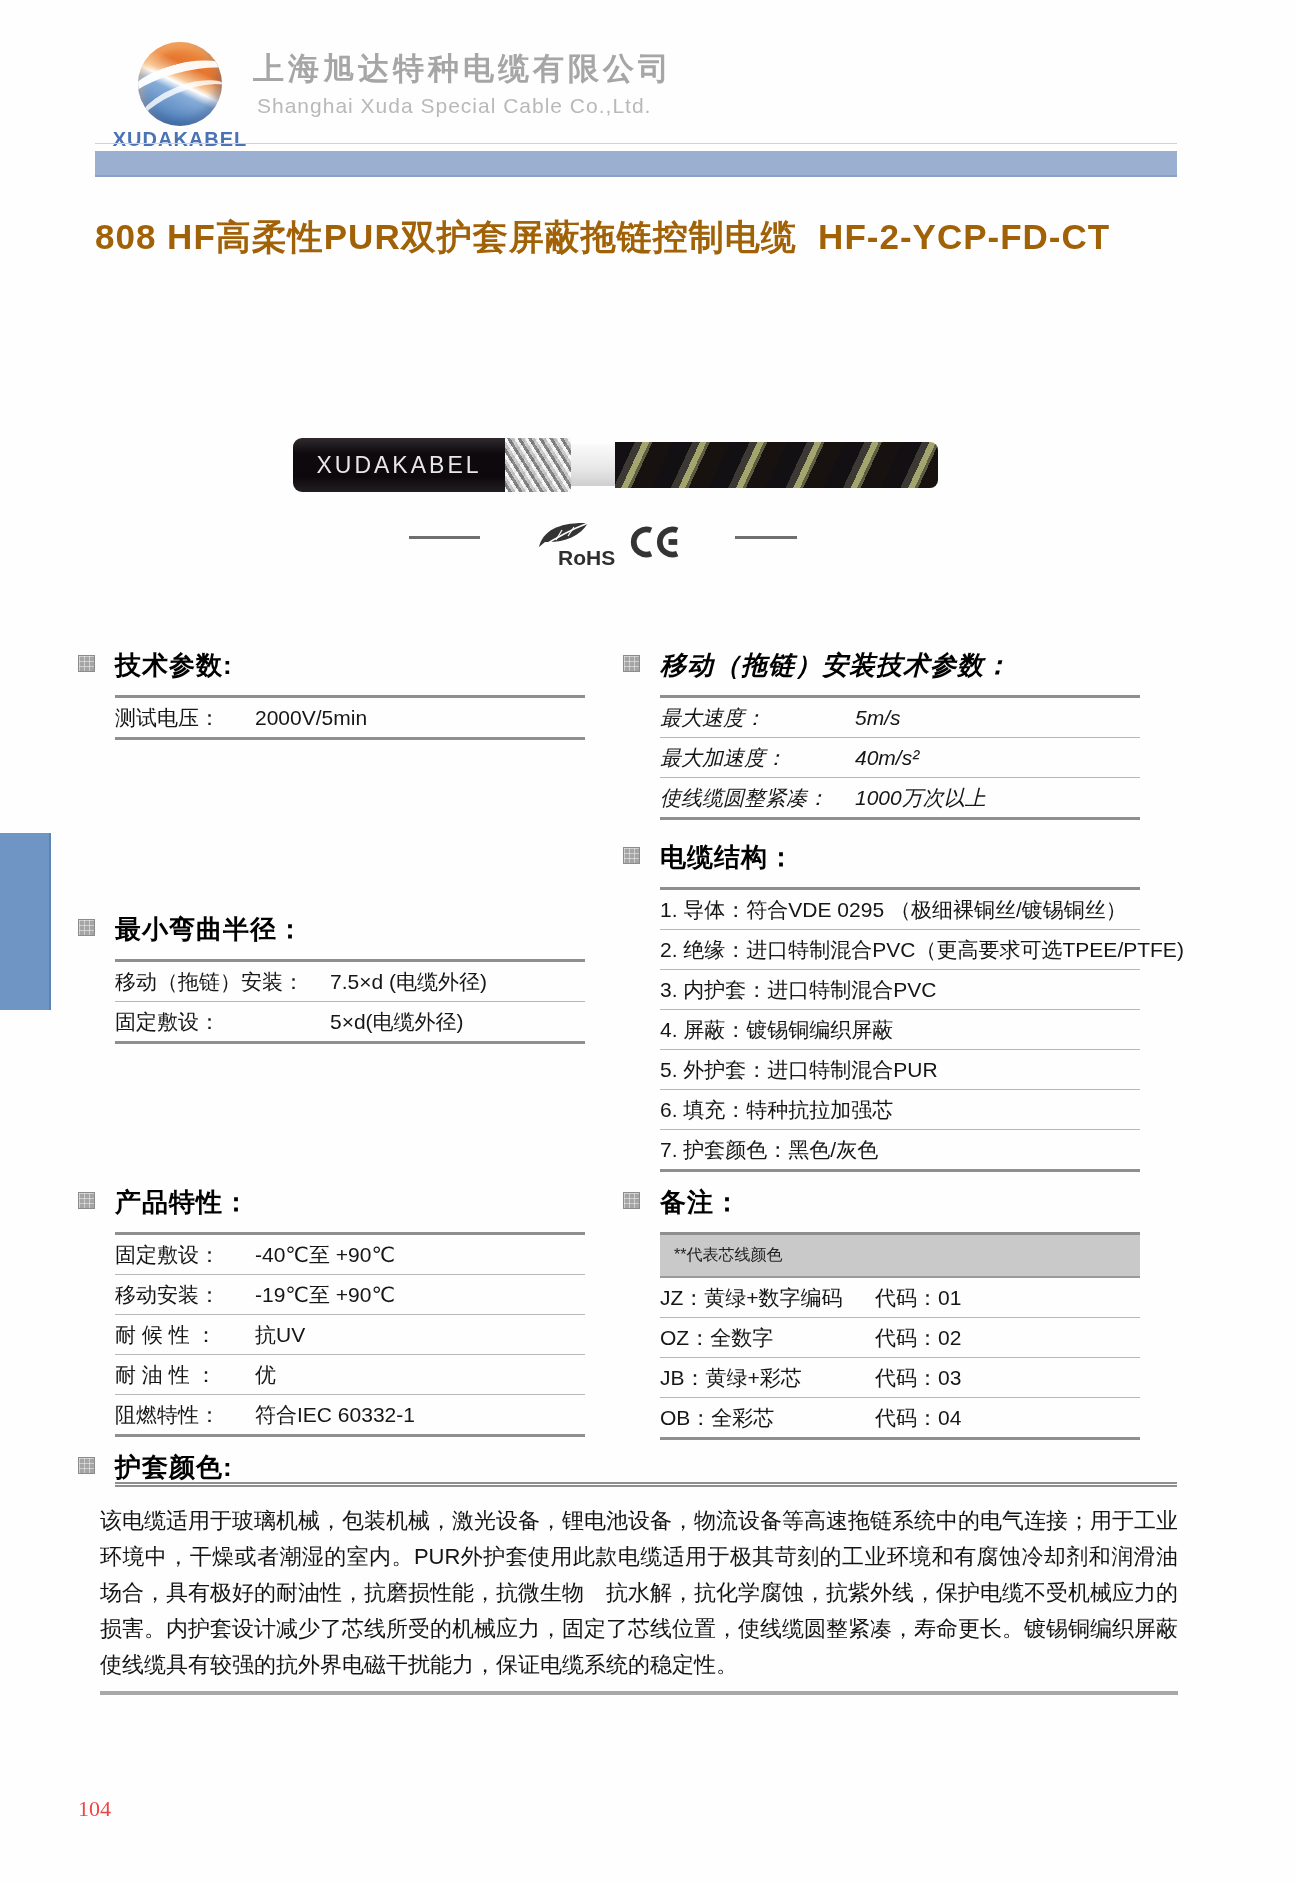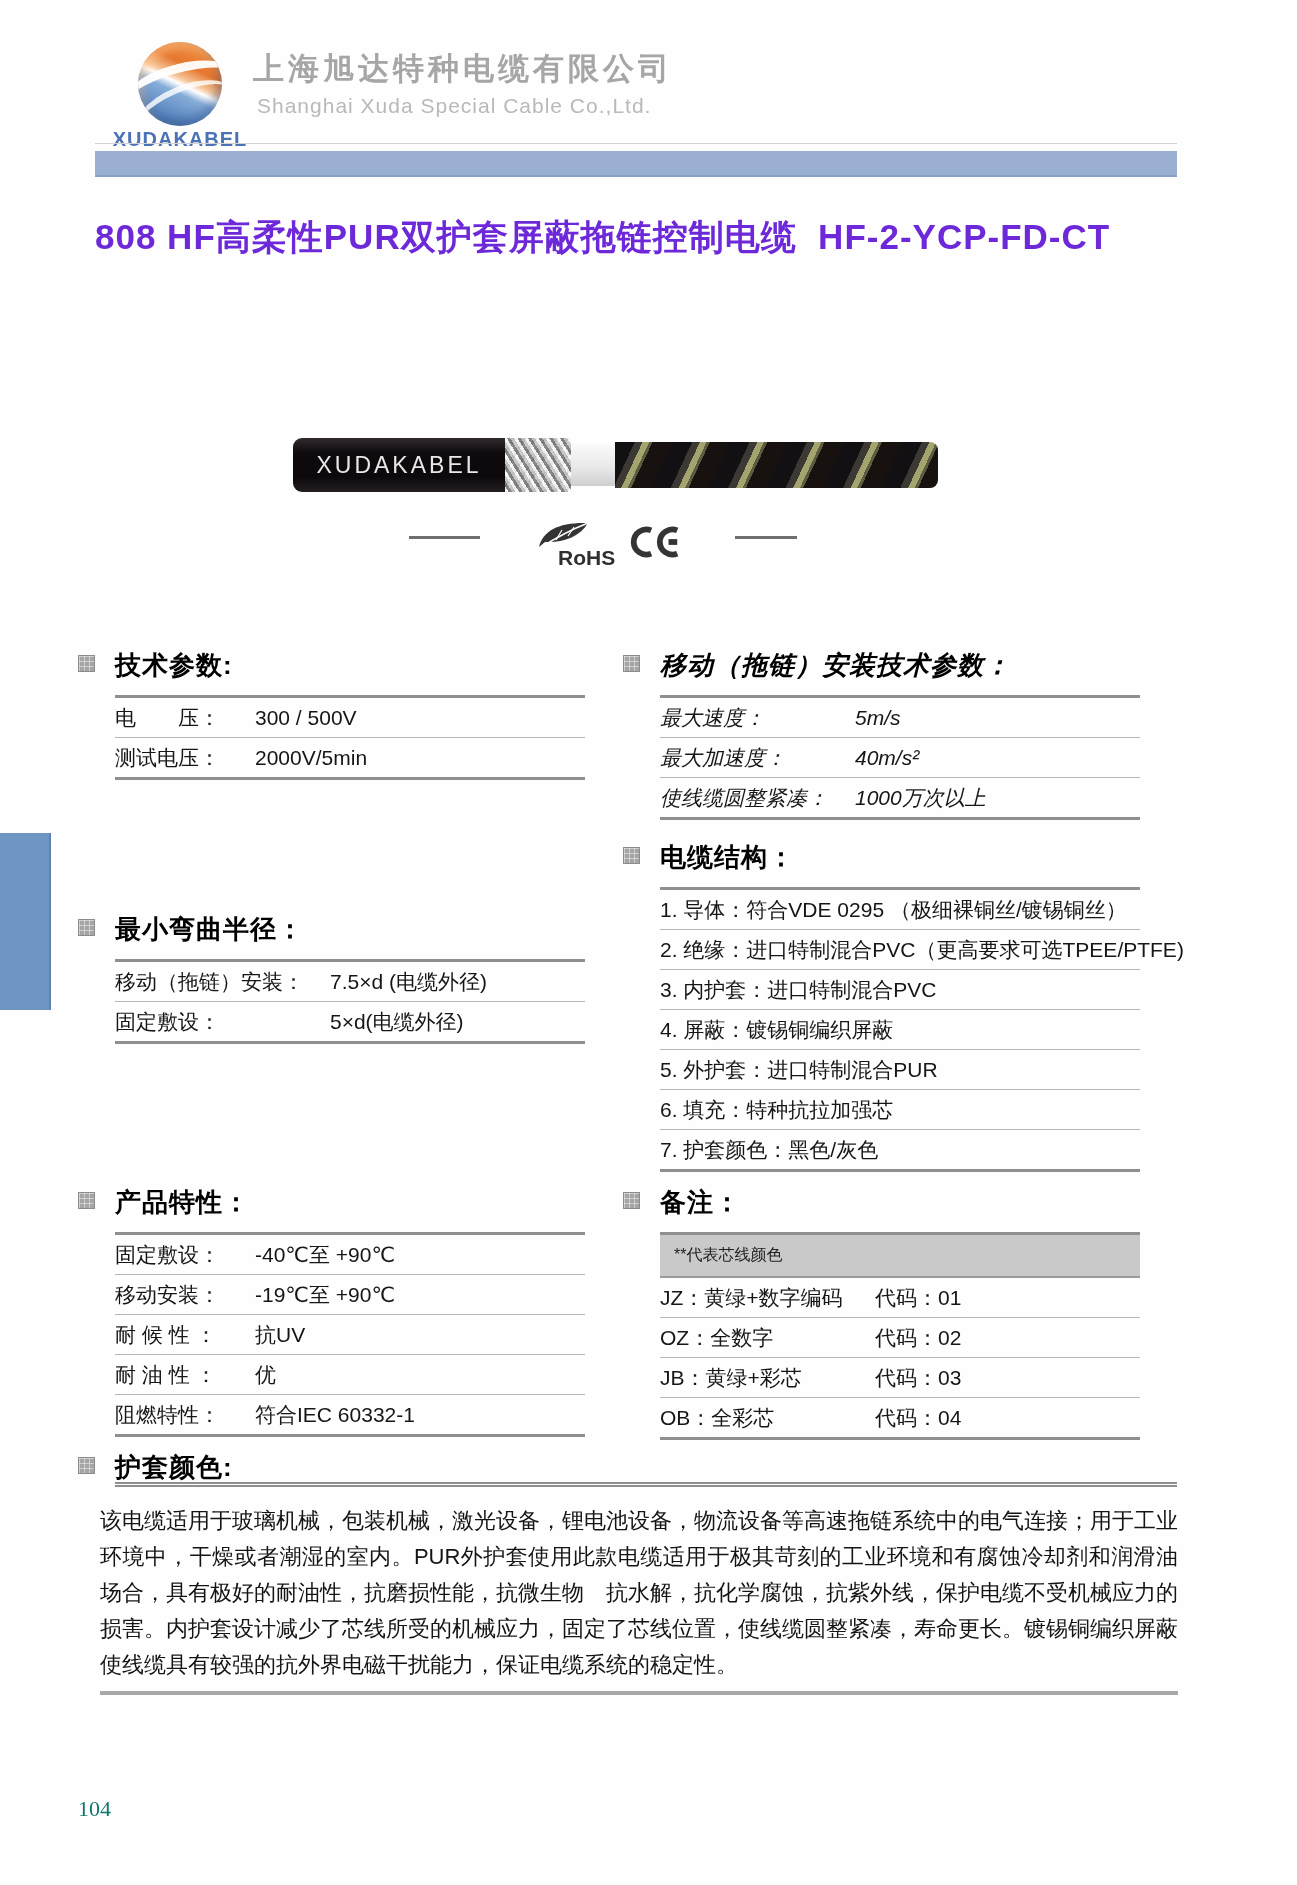--- a/index.html
+++ b/index.html
@@ -21,21 +21,21 @@
   .logo-globe::after{
     content:"";position:absolute;left:-10%;top:52%;width:130%;height:60%;
     border-top:6px solid rgba(255,255,255,.8);border-radius:50%;transform:rotate(-24deg);
   }
   .logo-text{margin-top:2px;font-size:20px;font-weight:bold;color:#4a72b5;letter-spacing:1px;}
   .company-cn{position:absolute;left:253px;top:48px;font-size:31px;font-weight:bold;color:#a6a6a6;letter-spacing:4px;}
   .company-en{position:absolute;left:257px;top:94px;font-size:21px;color:#b9b9b9;letter-spacing:1px;}
   .header-line{position:absolute;left:95px;top:143px;width:1082px;height:1px;background:#d2d2d2;}
   .accent-bar{position:absolute;left:95px;top:151px;width:1082px;height:24px;background:#9bafd1;border-bottom:2px solid #8aa0c6;}
   
-  .title{position:absolute;left:95px;top:214px;width:1100px;font-size:35px;font-weight:bold;color:#6d28d9;white-space:pre;letter-spacing:1px;}
+  .title{position:absolute;left:95px;top:214px;width:1100px;font-size:35px;font-weight:bold;color:#a16207;white-space:pre;letter-spacing:1px;}
   
   .cable{position:absolute;left:293px;top:438px;width:645px;height:54px;display:flex;align-items:center;}
   .cable-jacket{
     width:212px;height:54px;border-radius:9px 0 0 9px;display:flex;align-items:center;justify-content:center;
     background:linear-gradient(180deg,#302a2e 0%,#0e0a0d 28%,#0c080b 72%,#241e22 100%);
     color:#e8e8e8;font-size:23px;letter-spacing:3px;
   }
   .cable-braid{
     width:66px;height:54px;
     background:
@@ -73,21 +73,21 @@
   .tbl-right{width:480px;margin-top:12px;}
   .note-row{height:41px;display:flex;align-items:center;background:#c9c9c9;border-bottom:2px solid #9a9a9a;
     font-size:16px;color:#222;padding-left:14px;}
   
   .apps-rule{position:absolute;left:115px;top:1482px;width:1062px;height:5px;
     background:linear-gradient(#8f8f8f 2px,#ffffff 2px 3px,#8f8f8f 3px);}
   .apps-body{position:absolute;left:100px;top:1503px;width:1078px;font-size:22px;line-height:36px;color:#141414;text-align:justify;}
   .apps-bottom{position:absolute;left:100px;top:1691px;width:1078px;height:4px;background:#a8a8a8;}
   
   .side-tab{position:absolute;left:0;top:833px;width:49px;height:177px;background:#6e95c4;border-right:2px solid #5d83b1;}
-  .page-num{position:absolute;left:78px;top:1796px;font-family:"Liberation Serif","DejaVu Serif",serif;font-size:22px;color:#0f766e;}
+  .page-num{position:absolute;left:78px;top:1796px;font-family:"Liberation Serif","DejaVu Serif",serif;font-size:22px;color:#ef4444;}
 </style>
 </head>
 <body>
 
 <div class="page">
 
   <div class="logo-wrap">
     <div class="logo-globe"></div>
     <div class="logo-text">XUDAKABEL</div>
   </div>
@@ -126,24 +126,20 @@
   </div>
   <div class="cert-dash dash-r"></div>
 
   <div class="section" style="left:115px;top:648px;">
     <div class="sec-head">
       <span class="bullet"></span>
       <span>技术参数:</span>
     </div>
     <div class="tbl tbl-left">
       <div class="row">
-        <span class="lbl w140">电　　压：</span>
-        <span>300 / 500V</span>
-      </div>
-      <div class="row">
         <span class="lbl w140">测试电压：</span>
         <span>2000V/5min</span>
       </div>
     </div>
   </div>
 
   <div class="section" style="left:660px;top:648px;font-style:italic;">
     <div class="sec-head">
       <span class="bullet"></span>
       <span>移动（拖链）安装技术参数：</span>

